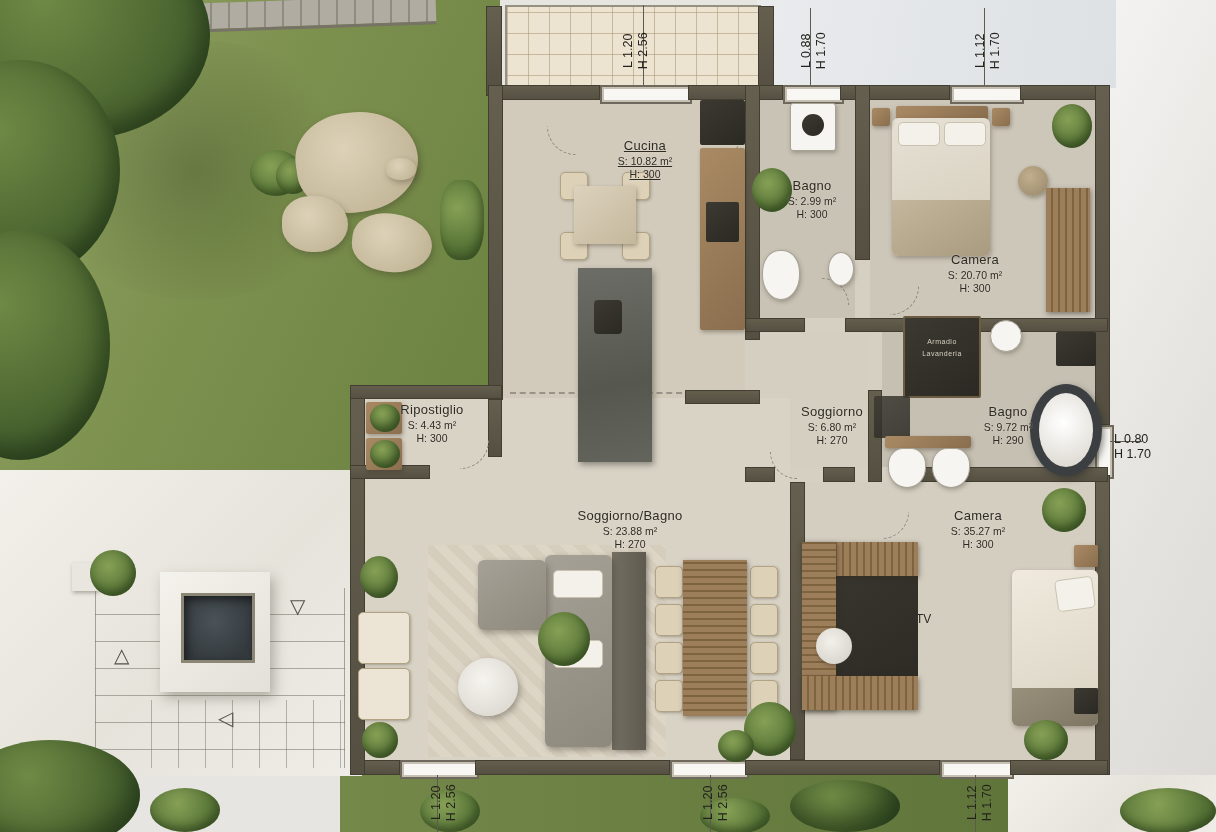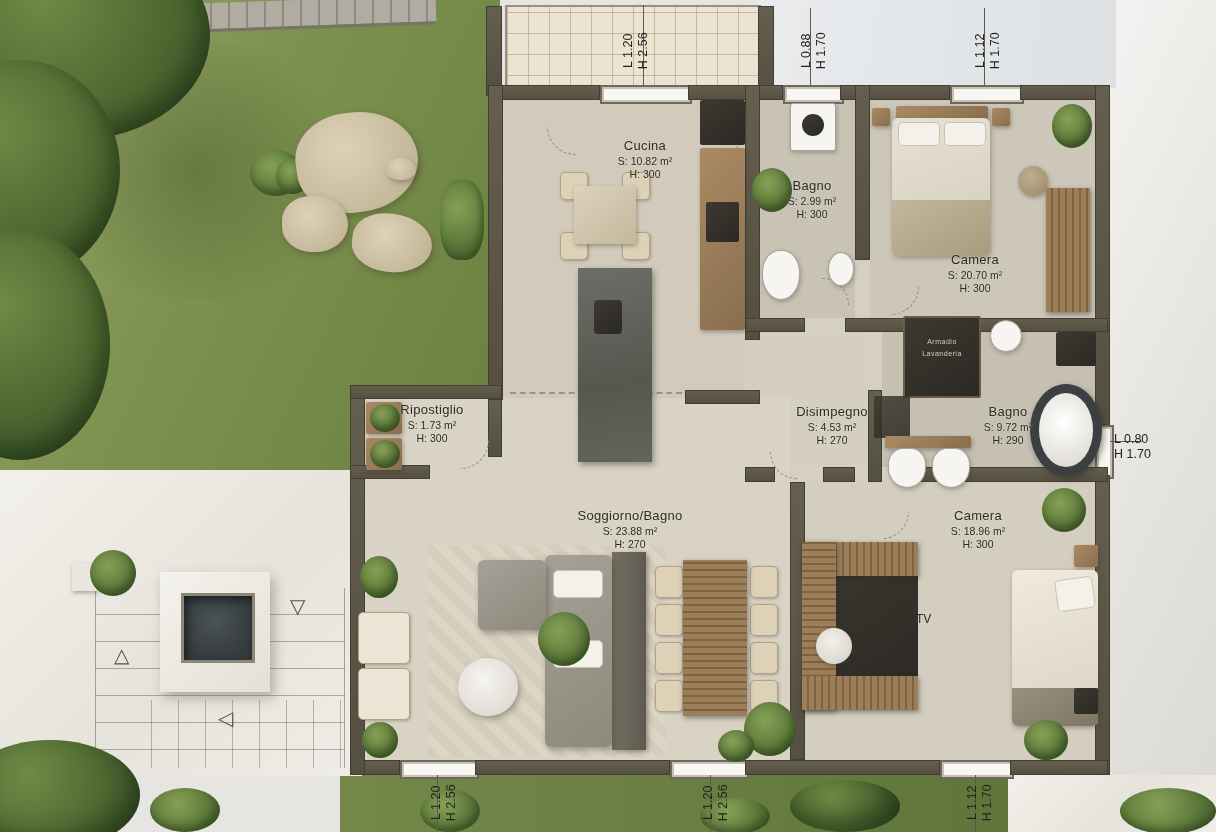--- a/index.html
+++ b/index.html
@@ -232,58 +232,58 @@
   <div class="abs pillow" style="left:1056px;top:578px;width:36px;height:30px;transform:rotate(-8deg);"></div>
   <div class="abs" style="left:1012px;top:688px;width:86px;height:38px;background:linear-gradient(150deg,#99907c,#7e7663);border-radius:0 0 6px 6px;"></div>
   <div class="abs dark" style="left:1074px;top:688px;width:24px;height:26px;"></div>
   <div class="abs bush" style="left:1024px;top:720px;width:44px;height:40px;"></div>
 
   <div class="abs wood" style="left:366px;top:402px;width:36px;height:32px;"></div>
   <div class="abs wood" style="left:366px;top:438px;width:36px;height:32px;"></div>
   <div class="abs bush" style="left:370px;top:404px;width:30px;height:28px;"></div>
   <div class="abs bush" style="left:370px;top:440px;width:30px;height:28px;"></div>
 
-  <div class="abs room-label" style="left:585px;top:138px;width:120px;">
+  <div class="abs room-label" style="left:585px;top:138px;width:120px;text-decoration:underline;">
     <div class="rname">Cucina</div>
     <div class="rsub">S: 10.82 m²</div>
     <div class="rsub">H: 300</div>
   </div>
   <div class="abs room-label" style="left:762px;top:178px;width:100px;">
     <div class="rname">Bagno</div>
     <div class="rsub">S: 2.99 m²</div>
     <div class="rsub">H: 300</div>
   </div>
   <div class="abs room-label" style="left:915px;top:252px;width:120px;">
     <div class="rname">Camera</div>
     <div class="rsub">S: 20.70 m²</div>
     <div class="rsub">H: 300</div>
   </div>
   <div class="abs room-label" style="left:372px;top:402px;width:120px;">
     <div class="rname">Ripostiglio</div>
-    <div class="rsub">S: 1.73 m²</div>
+    <div class="rsub">S: 4.43 m²</div>
     <div class="rsub">H: 300</div>
   </div>
   <div class="abs room-label" style="left:772px;top:404px;width:120px;">
-    <div class="rname">Disimpegno</div>
-    <div class="rsub">S: 4.53 m²</div>
+    <div class="rname">Soggiorno</div>
+    <div class="rsub">S: 6.80 m²</div>
     <div class="rsub">H: 270</div>
   </div>
   <div class="abs room-label" style="left:948px;top:404px;width:120px;">
     <div class="rname">Bagno</div>
     <div class="rsub">S: 9.72 m²</div>
     <div class="rsub">H: 290</div>
   </div>
   <div class="abs room-label" style="left:550px;top:508px;width:160px;">
     <div class="rname">Soggiorno/Bagno</div>
     <div class="rsub">S: 23.88 m²</div>
     <div class="rsub">H: 270</div>
   </div>
   <div class="abs room-label" style="left:918px;top:508px;width:120px;">
     <div class="rname">Camera</div>
-    <div class="rsub">S: 18.96 m²</div>
+    <div class="rsub">S: 35.27 m²</div>
     <div class="rsub">H: 300</div>
   </div>
 
   <div class="abs leader" style="left:643px;top:5px;width:1px;height:80px;"></div>
   <div class="abs dim vdim" style="left:600px;top:36px;width:72px;">
     <div>L 1.20</div>
     <div>H 2.56</div>
   </div>
   <div class="abs leader" style="left:810px;top:8px;width:1px;height:77px;"></div>
   <div class="abs dim vdim" style="left:778px;top:36px;width:72px;">

